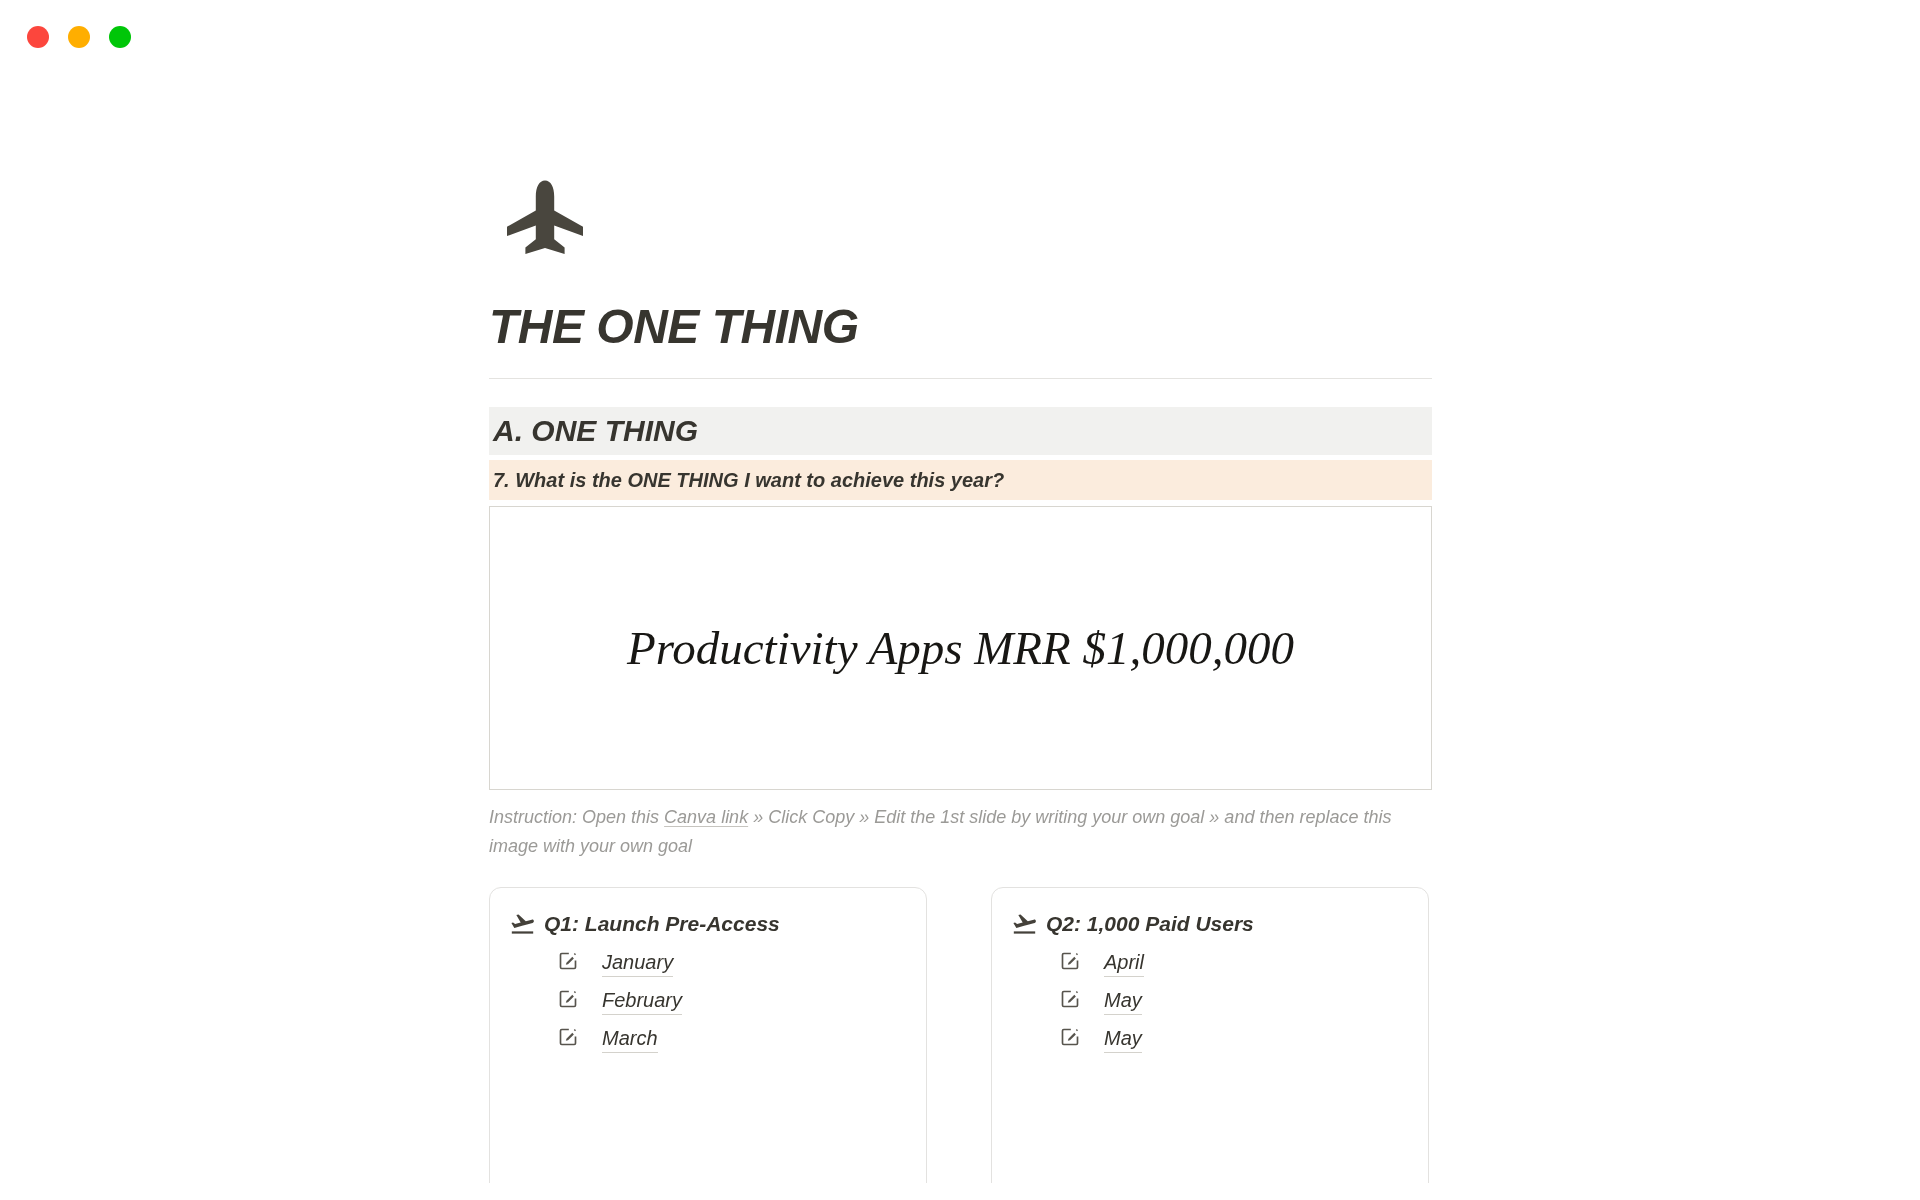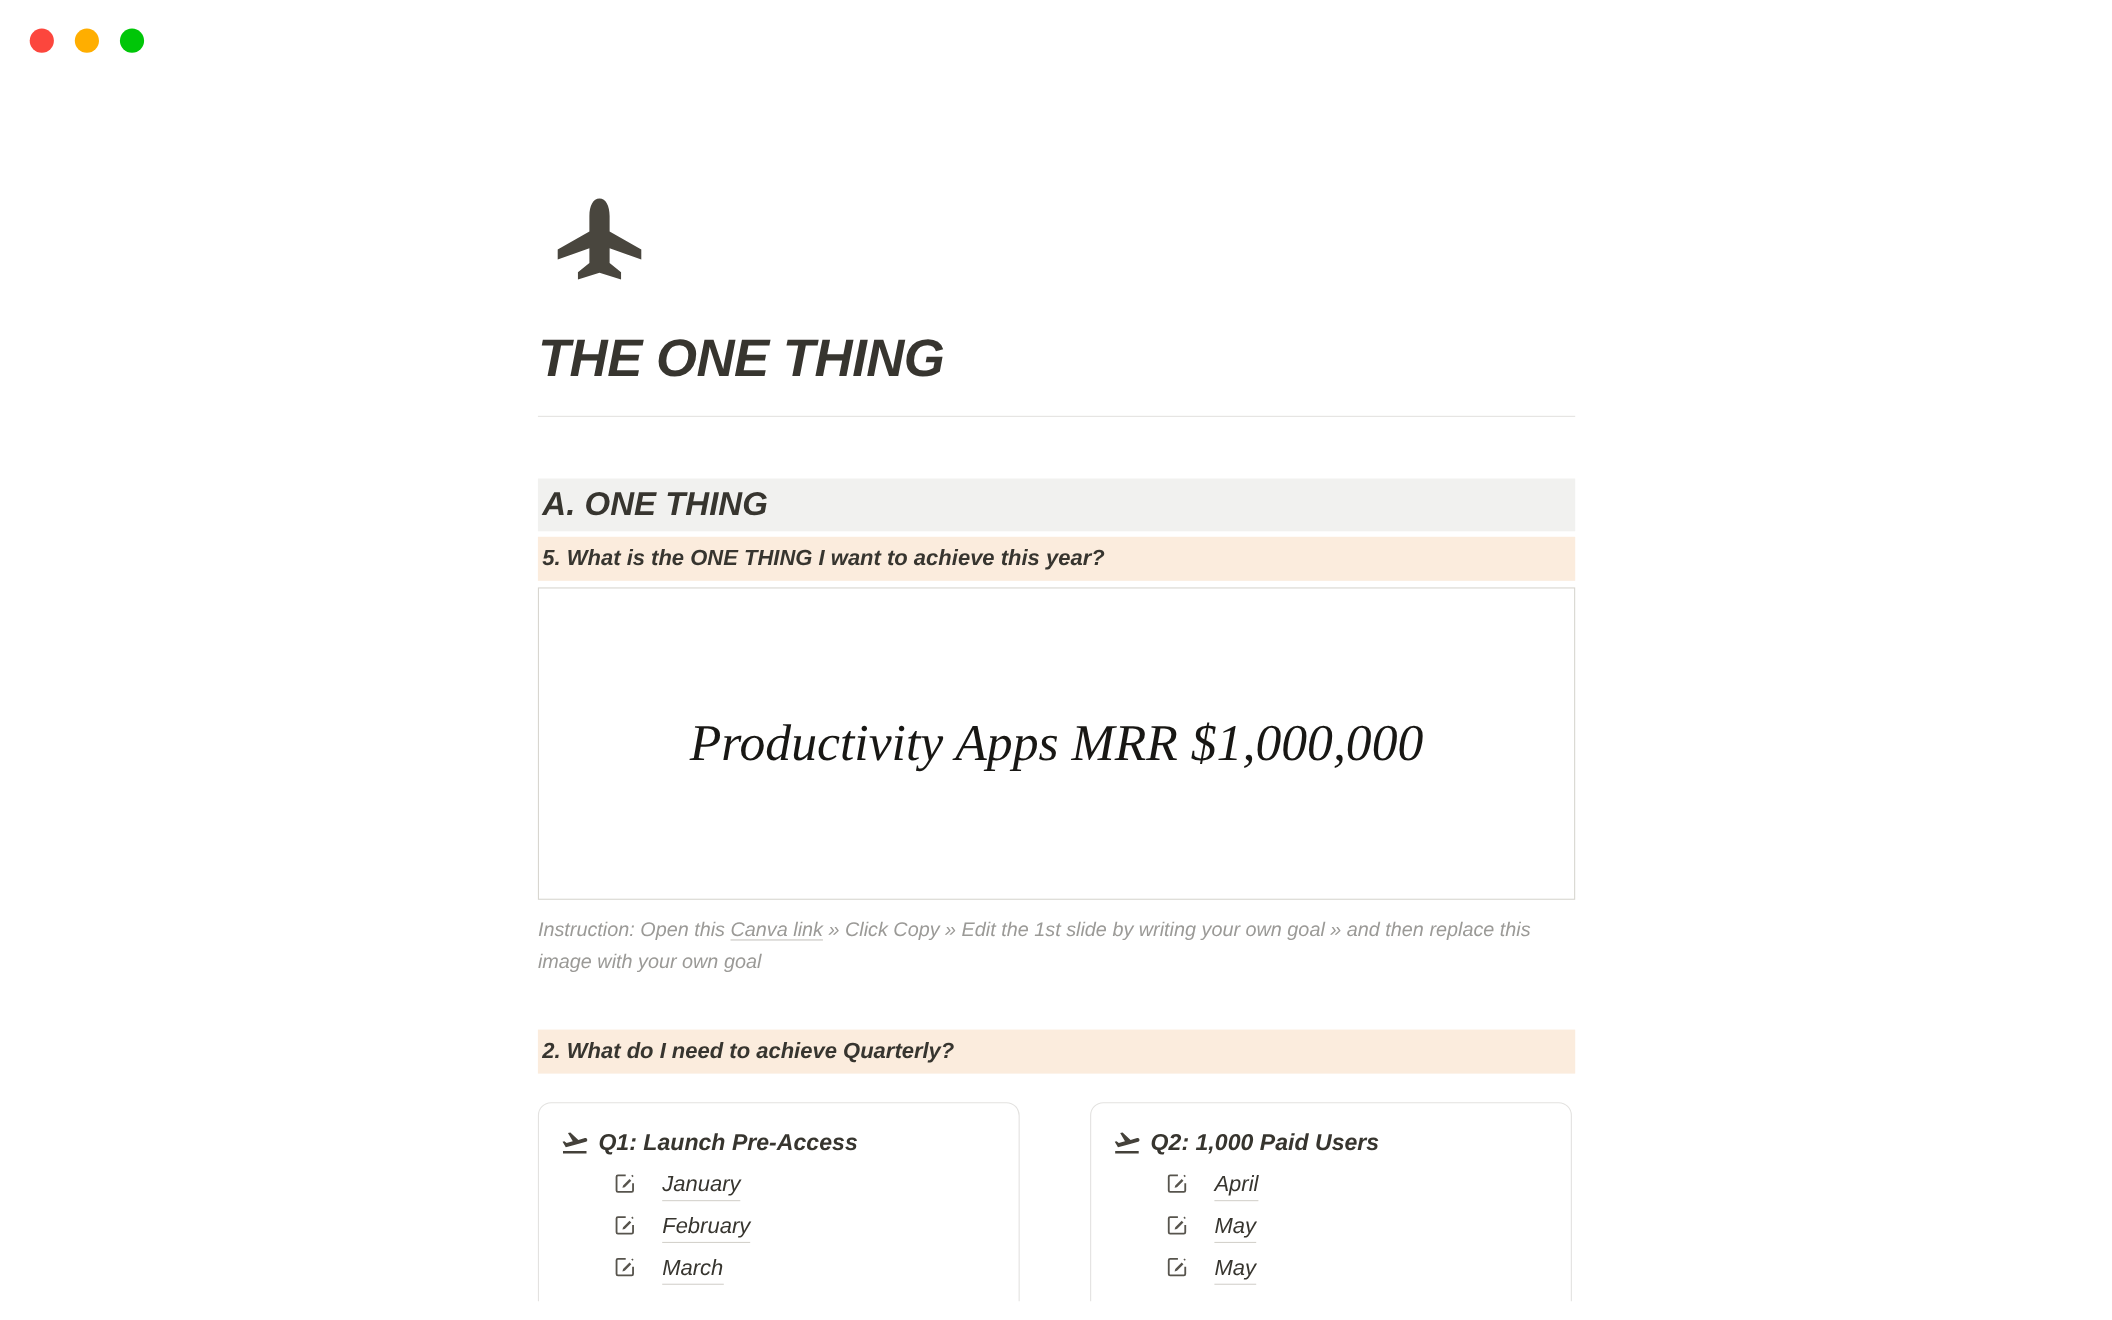--- a/index.html
+++ b/index.html
@@ -16,21 +16,21 @@
   .column { width:943px; margin-left:489px; padding-top:178px; }
 
   .page-icon { width:86px; height:80px; margin-left:13px; cursor:pointer; }
   .page-icon svg { width:100%; height:100%; fill:#49463E; }
 
   .page-title { font-size:48px; line-height:50px; font-weight:700; letter-spacing:-0.5px;
                 color:#37352F; margin-top:44px; }
 
   .divider { height:1px; background:#E4E3E0; margin-top:26px; }
 
-  .heading-gray { margin-top:56px; background:#F1F1EF; padding:7px 4px;
+  .heading-gray { margin-top:28px; background:#F1F1EF; padding:7px 4px;
                   font-size:30px; line-height:34px; font-weight:700; }
 
   .heading-peach { margin-top:5px; background:#FBECDD; padding:8px 4px;
                    font-size:20px; line-height:24px; font-weight:700; }
   .heading-peach.q2 { margin-top:47px; }
 
   .goal-box { margin-top:6px; height:284px; border:1px solid #D8D6D0; background:#ffffff;
               display:flex; flex-direction:column; align-items:center; justify-content:center;
               text-align:center; cursor:pointer; }
   .goal-line { font-family:"Liberation Serif", serif; color:#181714;
@@ -70,29 +70,28 @@
         <path d="M50 3c7.2 0 11.5 8.2 11.5 20v17.5L97.5 61v11.5L61.5 59.5v17l13 10.3v8.2L50 87.5 25.5 95v-8.2l13-10.3v-17L2.5 72.5V61l36-20.5V23C38.5 11.2 42.8 3 50 3z"></path>
       </svg>
     </div>
 
     <h1 class="page-title">THE ONE THING</h1>
 
     <div class="divider"></div>
 
     <div class="heading-gray">A. ONE THING</div>
 
-    <div class="heading-peach">5. What is the ONE THING I want to achieve this year?</div>
+    <div class="heading-peach">7. What is the ONE THING I want to achieve this year?</div>
 
     <div class="goal-box">
       <div class="goal-line">Productivity Apps MRR $1,000,000</div>
     </div>
 
     <p class="instruction"><span>Instruction: Open this </span><a>Canva link</a><span> » Click Copy » Edit the 1st slide by writing your own goal » and then replace this image with your own goal</span></p>
 
-    <div class="heading-peach q2">2. What do I need to achieve Quarterly?</div>
 
     <div class="cards">
 
       <div class="card">
         <div class="card-header">
           <svg viewBox="0 0 24 24" aria-hidden="true">
             <path d="M2.5 19h19v2h-19v-2z"></path>
             <path d="M22.07 9.64c-.21-.8-1.04-1.28-1.84-1.06L14.92 10 8.46 3.98l-1.93.51 3.87 6.7-4.97 1.33-1.84-1.45-1.45.39 1.82 3.16.77 1.33 1.6-.43 5.31-1.42 4.35-1.16L21 11.49c.81-.22 1.28-1.04 1.07-1.85z"></path>
           </svg>
           <span class="card-title">Q1: Launch Pre-Access</span>

